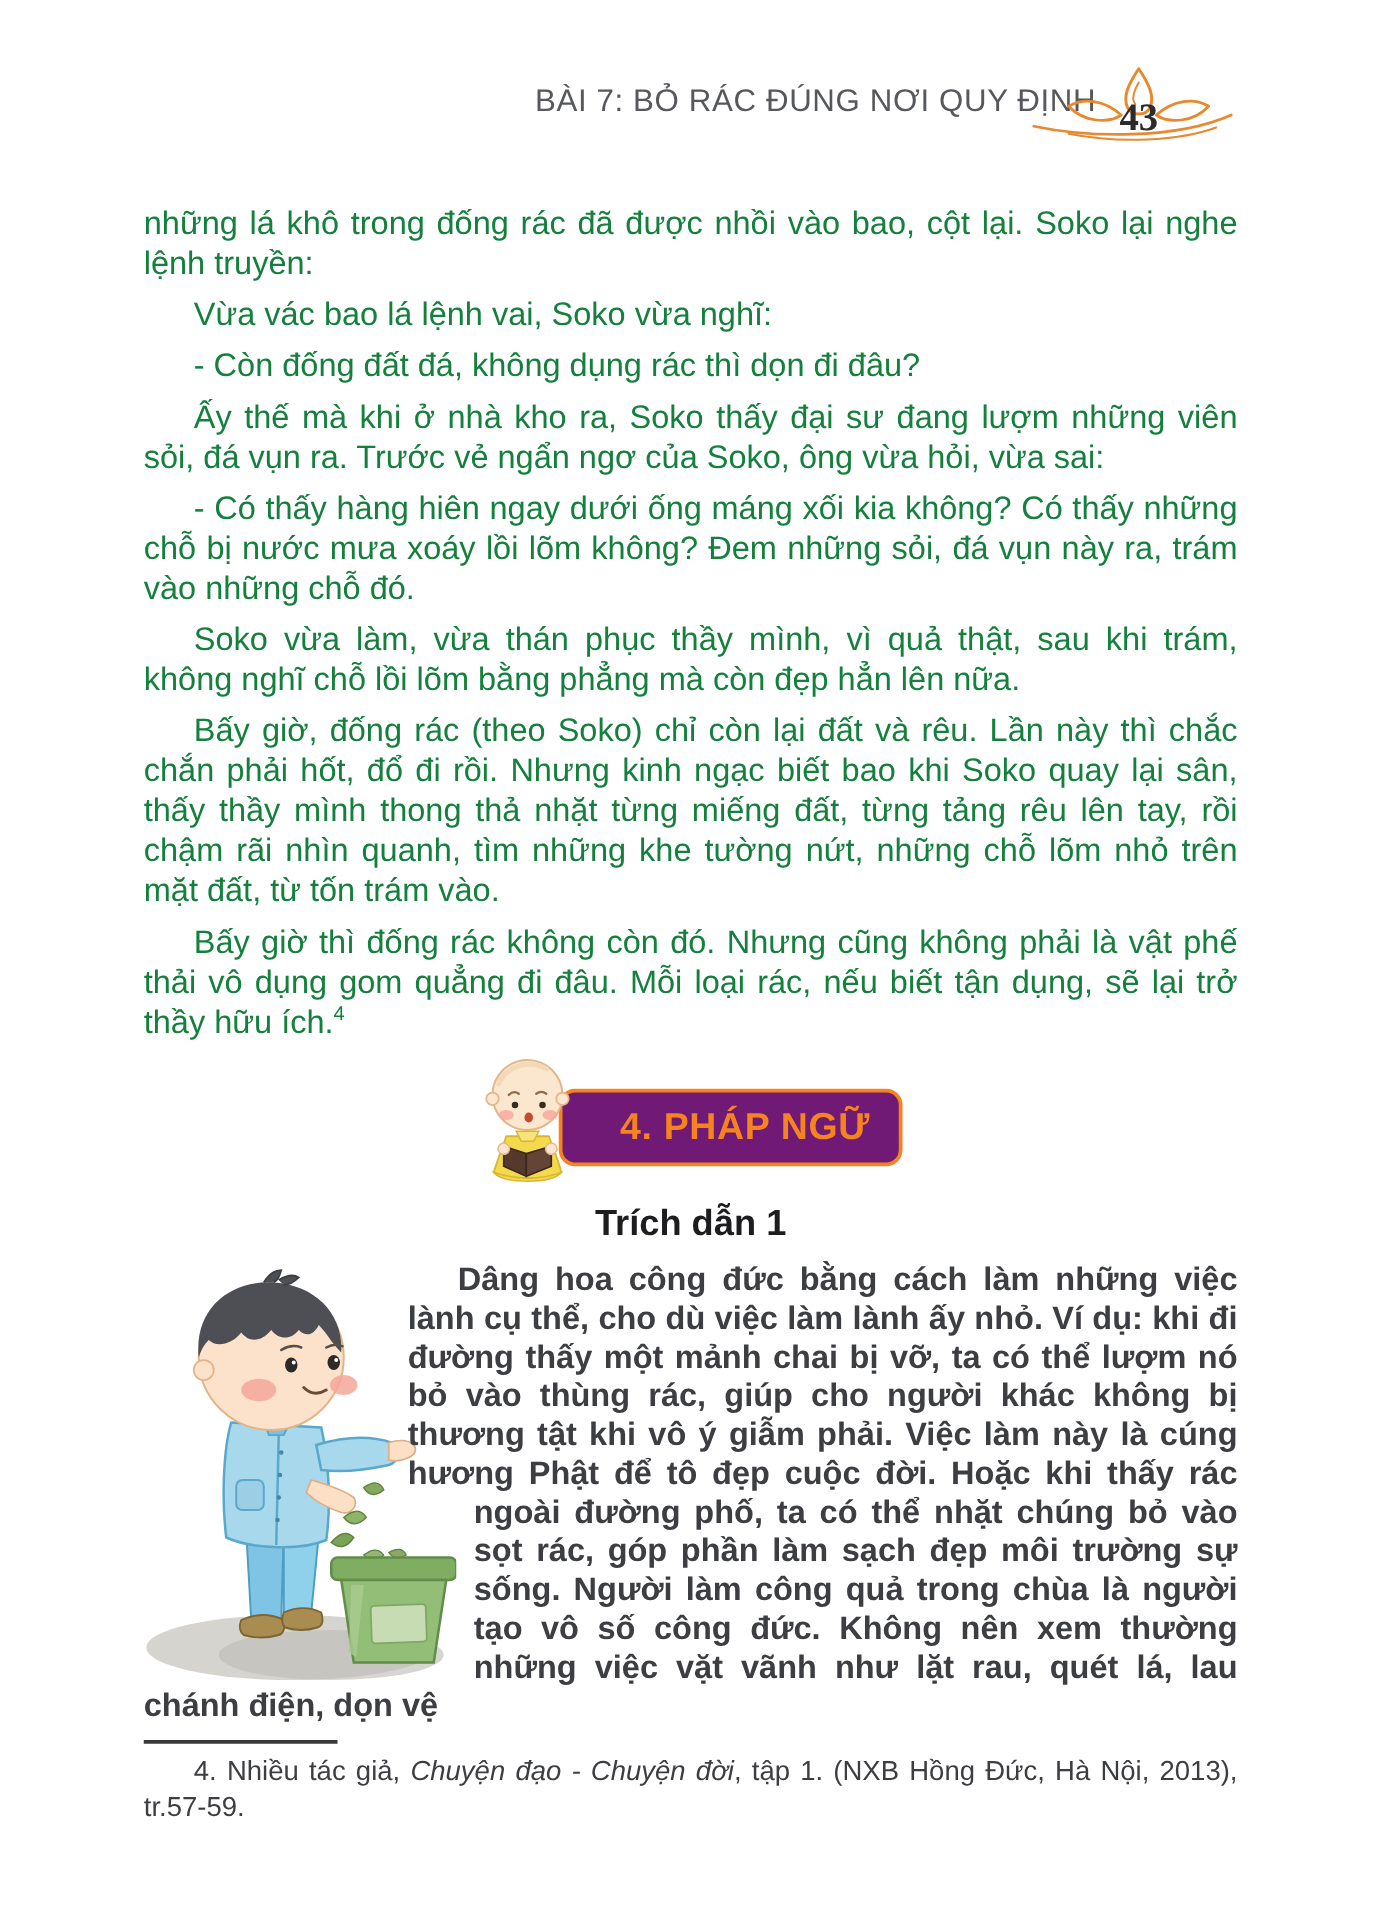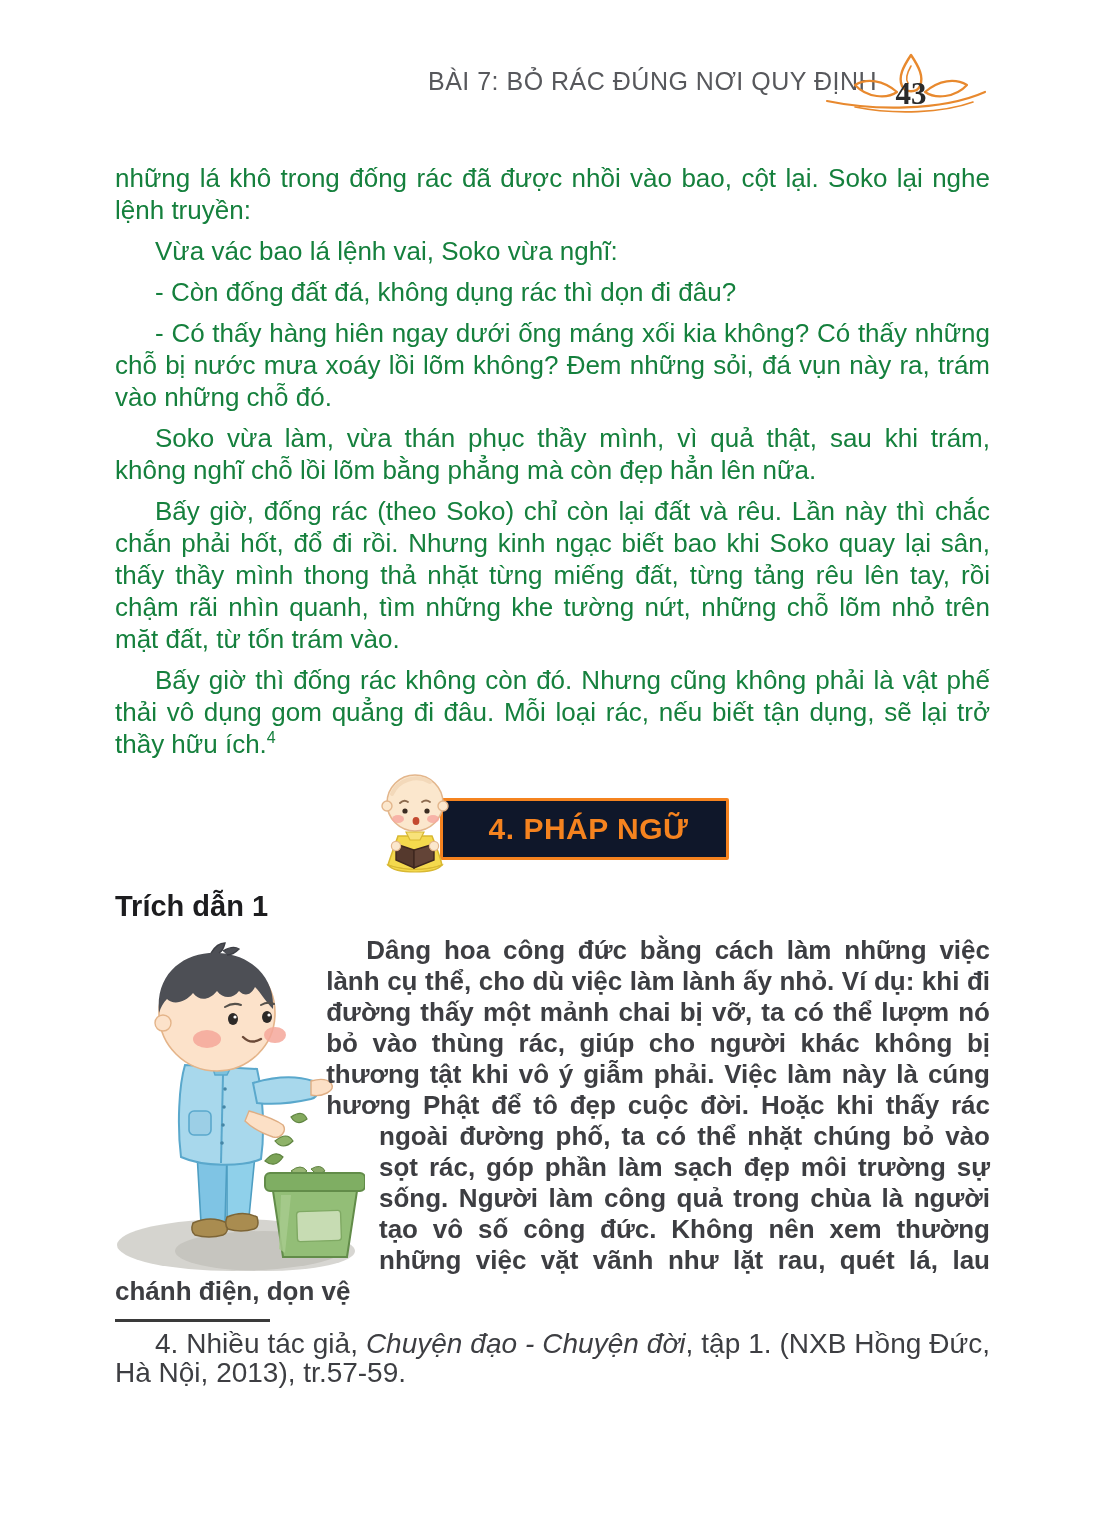--- a/index.html
+++ b/index.html
@@ -72,39 +72,40 @@
     justify-content: center;
     align-items: flex-end;
     height: 104px;
   }
   .monk-icon { position: relative; z-index: 2; flex: 0 0 auto; }
   .badge-pill {
     position: relative;
     z-index: 1;
     margin-left: -14px;
     margin-bottom: 14px;
-    background: #0f172a;
+    background: #701a75;
     border: 3.5px solid #f5831f;
-    border-radius: 2px;
-    padding: 11px 38px 11px 46px;
+    border-radius: 13px;
+    padding: 11px 23px 11px 46px;
   }
   .badge-pill span {
     font-size: 30px;
     font-weight: bold;
     color: #f5831f;
     letter-spacing: 0.5px;
     white-space: nowrap;
   }
 
   
   .quote-heading {
     margin-top: 16px;
     font-size: 29px;
     font-weight: bold;
     color: #1d1d1f;
+    text-align: center;
   }
   .quote-body { margin-top: 12px; }
   .quote-illustration {
     float: left;
     width: 250px;
     height: 340px;
     shape-outside: polygon(0 0, 80% 0, 80% 62%, 100% 62%, 100% 100%, 0 100%);
     margin-right: 14px;
   }
   .quote-text {
@@ -118,21 +119,21 @@
 
   
   .footnote { clear: both; margin-top: 12px; }
   .footnote-rule {
     width: 155px;
     height: 3px;
     background: #3a3a3a;
     margin-bottom: 7px;
   }
   .footnote p {
-    font-size: 28px;
+    font-size: 22px;
     line-height: 29px;
     text-align: justify;
     text-indent: 40px;
     color: #3d3e42;
   }
   .footnote i { font-style: italic; }
 </style>
 </head>
 <body>
 
@@ -153,20 +154,21 @@
         <path d="M100 40 C 114 28, 130 26, 142 33 C 130 46, 110 47, 100 40 Z" fill="none" stroke="#e8892e" stroke-width="2.2" stroke-linejoin="round"></path>
         <text x="86" y="52" text-anchor="middle" class="lotus-pagenum">43</text>
       </svg>
     </div>
   </div>
 
   <div class="story">
     <p class="no-indent">những lá khô trong đống rác đã được nhồi vào bao, cột lại. Soko lại nghe lệnh truyền:</p>
     <p>Vừa vác bao lá lệnh vai, Soko vừa nghĩ:</p>
     <p>- Còn đống đất đá, không dụng rác thì dọn đi đâu?</p>
+    <p>Ấy thế mà khi ở nhà kho ra, Soko thấy đại sư đang lượm những viên sỏi, đá vụn ra. Trước vẻ ngẩn ngơ của Soko, ông vừa hỏi, vừa sai:</p>
     <p>- Có thấy hàng hiên ngay dưới ống máng xối kia không? Có thấy những chỗ bị nước mưa xoáy lồi lõm không? Đem những sỏi, đá vụn này ra, trám vào những chỗ đó.</p>
     <p>Soko vừa làm, vừa thán phục thầy mình, vì quả thật, sau khi trám, không nghĩ chỗ lồi lõm bằng phẳng mà còn đẹp hẳn lên nữa.</p>
     <p>Bấy giờ, đống rác (theo Soko) chỉ còn lại đất và rêu. Lần này thì chắc chắn phải hốt, đổ đi rồi. Nhưng kinh ngạc biết bao khi Soko quay lại sân, thấy thầy mình thong thả nhặt từng miếng đất, từng tảng rêu lên tay, rồi chậm rãi nhìn quanh, tìm những khe tường nứt, những chỗ lõm nhỏ trên mặt đất, từ tốn trám vào.</p>
     <p><span>Bấy giờ thì đống rác không còn đó. Nhưng cũng không phải là vật phế thải vô dụng gom quẳng đi đâu. Mỗi loại rác, nếu biết tận dụng, sẽ lại trở thầy hữu ích.</span><sup>4</sup></p>
   </div>
 
   <div class="section-badge">
     <svg class="monk-icon" width="78" height="104" viewBox="0 0 78 104">
 
       <circle cx="39" cy="33" r="28" fill="#fbe7cd" stroke="#e3b68c" stroke-width="1.6"></circle>

